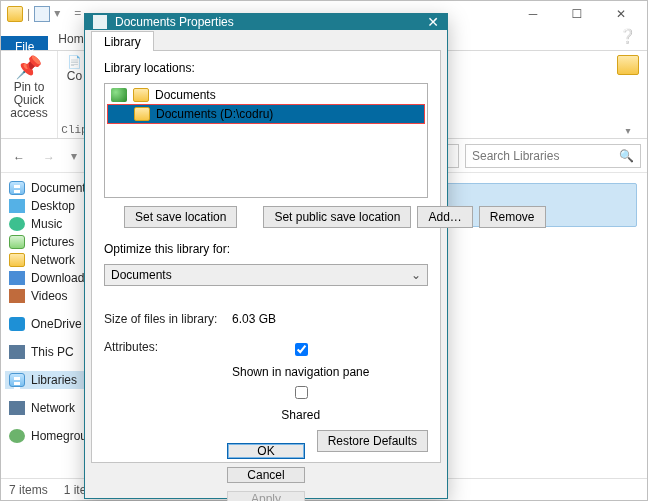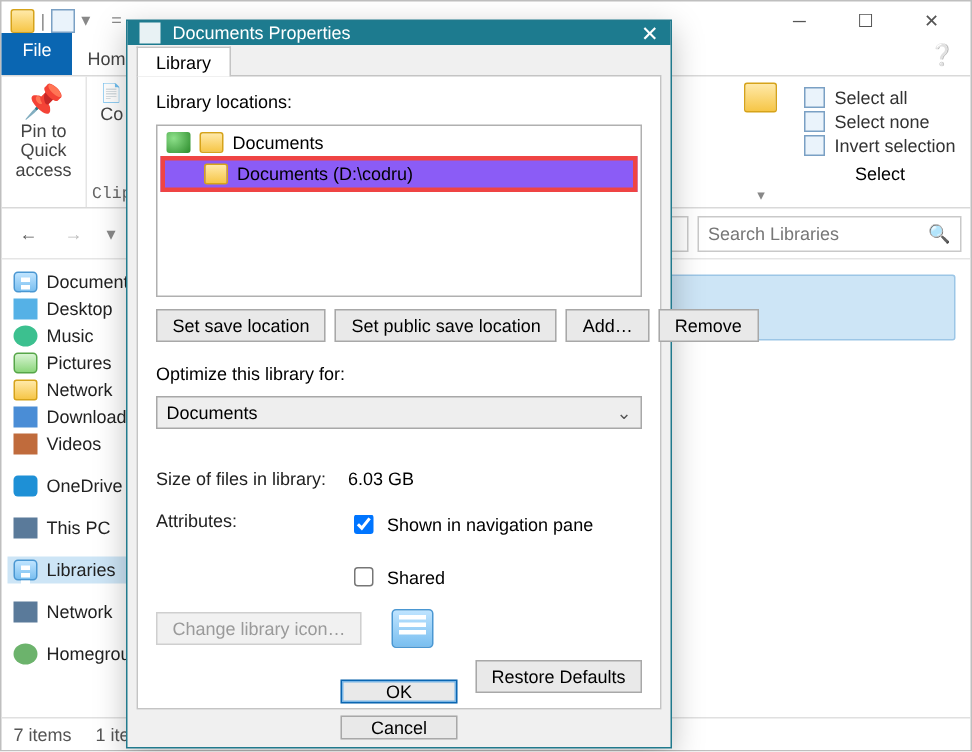--- a/index.html
+++ b/index.html
@@ -7,21 +7,21 @@
 
 
 .explorer { position: absolute; inset: 0; border: 1px solid #bfbfbf; background: #fff; display: flex; flex-direction: column; }
 .titlebar { height: 26px; display: flex; align-items: center; padding: 0 4px; }
 .titlebar .qa { display: flex; gap: 4px; align-items: center; padding-left: 2px; }
 .qa .ic { width: 16px; height: 16px; display: inline-block; }
 .winbtns { margin-left: auto; display: flex; }
 .winbtn { width: 44px; height: 26px; display: flex; align-items: center; justify-content: center; color: #555; }
 
 .ribbon-tabs { height: 24px; display: flex; align-items: flex-end; border-bottom: 1px solid #d9d9d9; }
-.file-tab { background: #0a66b2; color: #fff; padding: 4px 14px 3px; height: 28px; margin-top: 24px; }
+.file-tab { background: #0a66b2; color: #fff; padding: 4px 14px 3px; height: 14px; margin-top: 24px; }
 .tab { padding: 4px 10px 3px; height: 22px; color: #444; }
 
 .ribbon { height: 88px; display: flex; border-bottom: 1px solid #d9d9d9; }
 .ribbon-group { padding: 4px 8px 2px; border-right: 1px solid #e5e5e5; display: flex; flex-direction: column; align-items: center; justify-content: space-between; }
 .ribbon-group .glabel { font-size: 11px; color: #666; text-align: center; font-family: Liberation Mono, monospace; }
 .pin { width: 40px; text-align: center; color: #444; }
 .pin .ic { font-size: 22px; display: block; }
 
 .ribbon .spacer { flex: 1; }
 .help { margin-left: auto; padding: 6px 10px; color: #0a66b2; font-size: 14px; }
@@ -64,35 +64,35 @@
 .dlg { position: absolute; left: 84px; top: 13px; width: 364px; height: 486px; background: #f0f0f0; border: 1px solid #217a8d; box-shadow: 0 6px 20px rgba(0,0,0,.25); display: flex; flex-direction: column; }
 .dlg-title { height: 28px; background: #1d7b8f; color: #fff; display: flex; align-items: center; padding: 0 8px; gap: 8px; }
 .dlg-title .brand { width: 14px; height: 14px; background: #fff; opacity: .9; }
 .dlg-title .close { margin-left: auto; font-size: 14px; cursor: pointer; }
 .dlg-tabs { height: 24px; display: flex; align-items: flex-end; padding-left: 6px; }
 .dlg-tab { background: #fff; border: 1px solid #c4c4c4; border-bottom: none; padding: 3px 12px 2px; font-size: 12px; position: relative; top: 1px; }
 .dlg-body { flex: 1; background: #fff; border: 1px solid #c4c4c4; margin: 0 6px; padding: 10px 12px; display: flex; flex-direction: column; gap: 8px; }
 
 .list-wrap { border: 1px solid #b0b0b0; height: 115px; background: #fff; padding: 2px; }
 .list-row { display: flex; align-items: center; gap: 6px; padding: 2px 4px; }
-.list-row.sel { background: #8b5cf6; border: 3px solid #ef4444; }
+.list-row.sel { background: #0369a1; border: 1px solid #ef4444; }
 .list-row .ric { width: 16px; height: 14px; display: inline-block; }
 .sysic { background: radial-gradient(circle at 30% 30%, #8de08a, #2a8a2a); border-radius: 2px; }
 
 .btnrow { display: flex; gap: 6px; }
 .btn { border: 1px solid #a8a8a8; background: #e9e9e9; padding: 3px 10px; cursor: pointer; }
-.btn.wide { flex: 0 0 auto; }
+.btn.wide { flex: 0 0 auto; margin-left: 20px; }
 .btn.disabled { color: #9a9a9a; border-color: #cfcfcf; background: #f1f1f1; cursor: default; }
 
 .combo { border: 1px solid #a8a8a8; background: #eee; height: 22px; display: flex; align-items: center; padding: 0 6px; }
 .combo .car { margin-left: auto; color: #555; }
 
 .kv { display: flex; align-items: center; gap: 6px; }
 .kv .k { width: 122px; color: #222; }
-.chk { display: flex; align-items: center; gap: 6px; }
+.chk { display: flex; align-items: center; gap: 6px; flex-direction: column; }
 .chk input { width: 13px; height: 13px; }
 
 .iconrow { display: flex; align-items: center; gap: 20px; margin-top: 4px; }
 .bigicon { width: 28px; height: 26px; display:inline-block; }
 
 .dlg-foot { height: 44px; display: flex; align-items: center; justify-content: flex-end; gap: 8px; padding: 0 12px; flex-direction: column; }
 .fbtn { width: 78px; height: 22px; border: 1px solid #a8a8a8; background: #e9e9e9; display:flex; align-items:center; justify-content:center; cursor:pointer; }
 .fbtn.default { border: 1px solid #0a66b2; box-shadow: 0 0 0 1px #7ab6e6 inset; }
 .fbtn.disabled { color: #9a9a9a; border-color: #d0d0d0; text-decoration: underline; }
 .restore-row { display:flex; justify-content:flex-end; margin-top:auto; }
@@ -136,35 +136,20 @@
       <div style="text-align:center;color:#444">
         <span>📄</span>
         <div>Co</div>
       </div>
       <div class="glabel">Clip</div>
     </div>
     <div class="spacer"></div>
     <div class="ribbon-group" style="border-right:none">
       <div style="width:22px;height:20px;" class="folder"></div>
       <span style="color:#888;font-size:10px">▾</span>
-    </div>
-    <div class="select-group">
-      <div class="sel-row">
-          <span class="sel-ic"></span>
-          <span>Select all</span>
-        </div>
-      <div class="sel-row">
-          <span class="sel-ic"></span>
-          <span>Select none</span>
-        </div>
-      <div class="sel-row">
-          <span class="sel-ic"></span>
-          <span>Invert selection</span>
-        </div>
-      <div class="glabel" style="text-align:center;margin-top:4px">Select</div>
     </div>
   </div>
 
   <div class="navrow">
     <div class="navbtn">←</div>
     <div class="navbtn" style="color:#bbb">→</div>
     <div class="navbtn" style="width:14px;color:#888">▾</div>
     <div class="navbtn">↑</div>
     <div class="addr"></div>
     <div class="searchbox">
@@ -305,31 +290,27 @@
       <span>6.03 GB</span>
     </div>
 
     <div class="kv" style="align-items:flex-start;margin-top:6px">
       <span class="k">Attributes:</span>
       <div>
         <label class="chk">
             <input type="checkbox" checked="" style="">
             <span>Shown in navigation pane</span>
           </label>
-        <label class="chk" style="margin-top:16px">
+        <label class="chk" style="margin-top:4px">
             <input type="checkbox" style="">
             <span>Shared</span>
           </label>
       </div>
     </div>
 
-    <div class="iconrow">
-      <div class="btn disabled">Change library icon…</div>
-      <span class="bigicon docs-ic"></span>
-    </div>
 
     <div class="restore-row">
       <div class="btn">Restore Defaults</div>
     </div>
   </div>
   <div class="dlg-foot">
     <div class="fbtn default">OK</div>
     <div class="fbtn">Cancel</div>
     <div class="fbtn disabled">Apply</div>
   </div>

